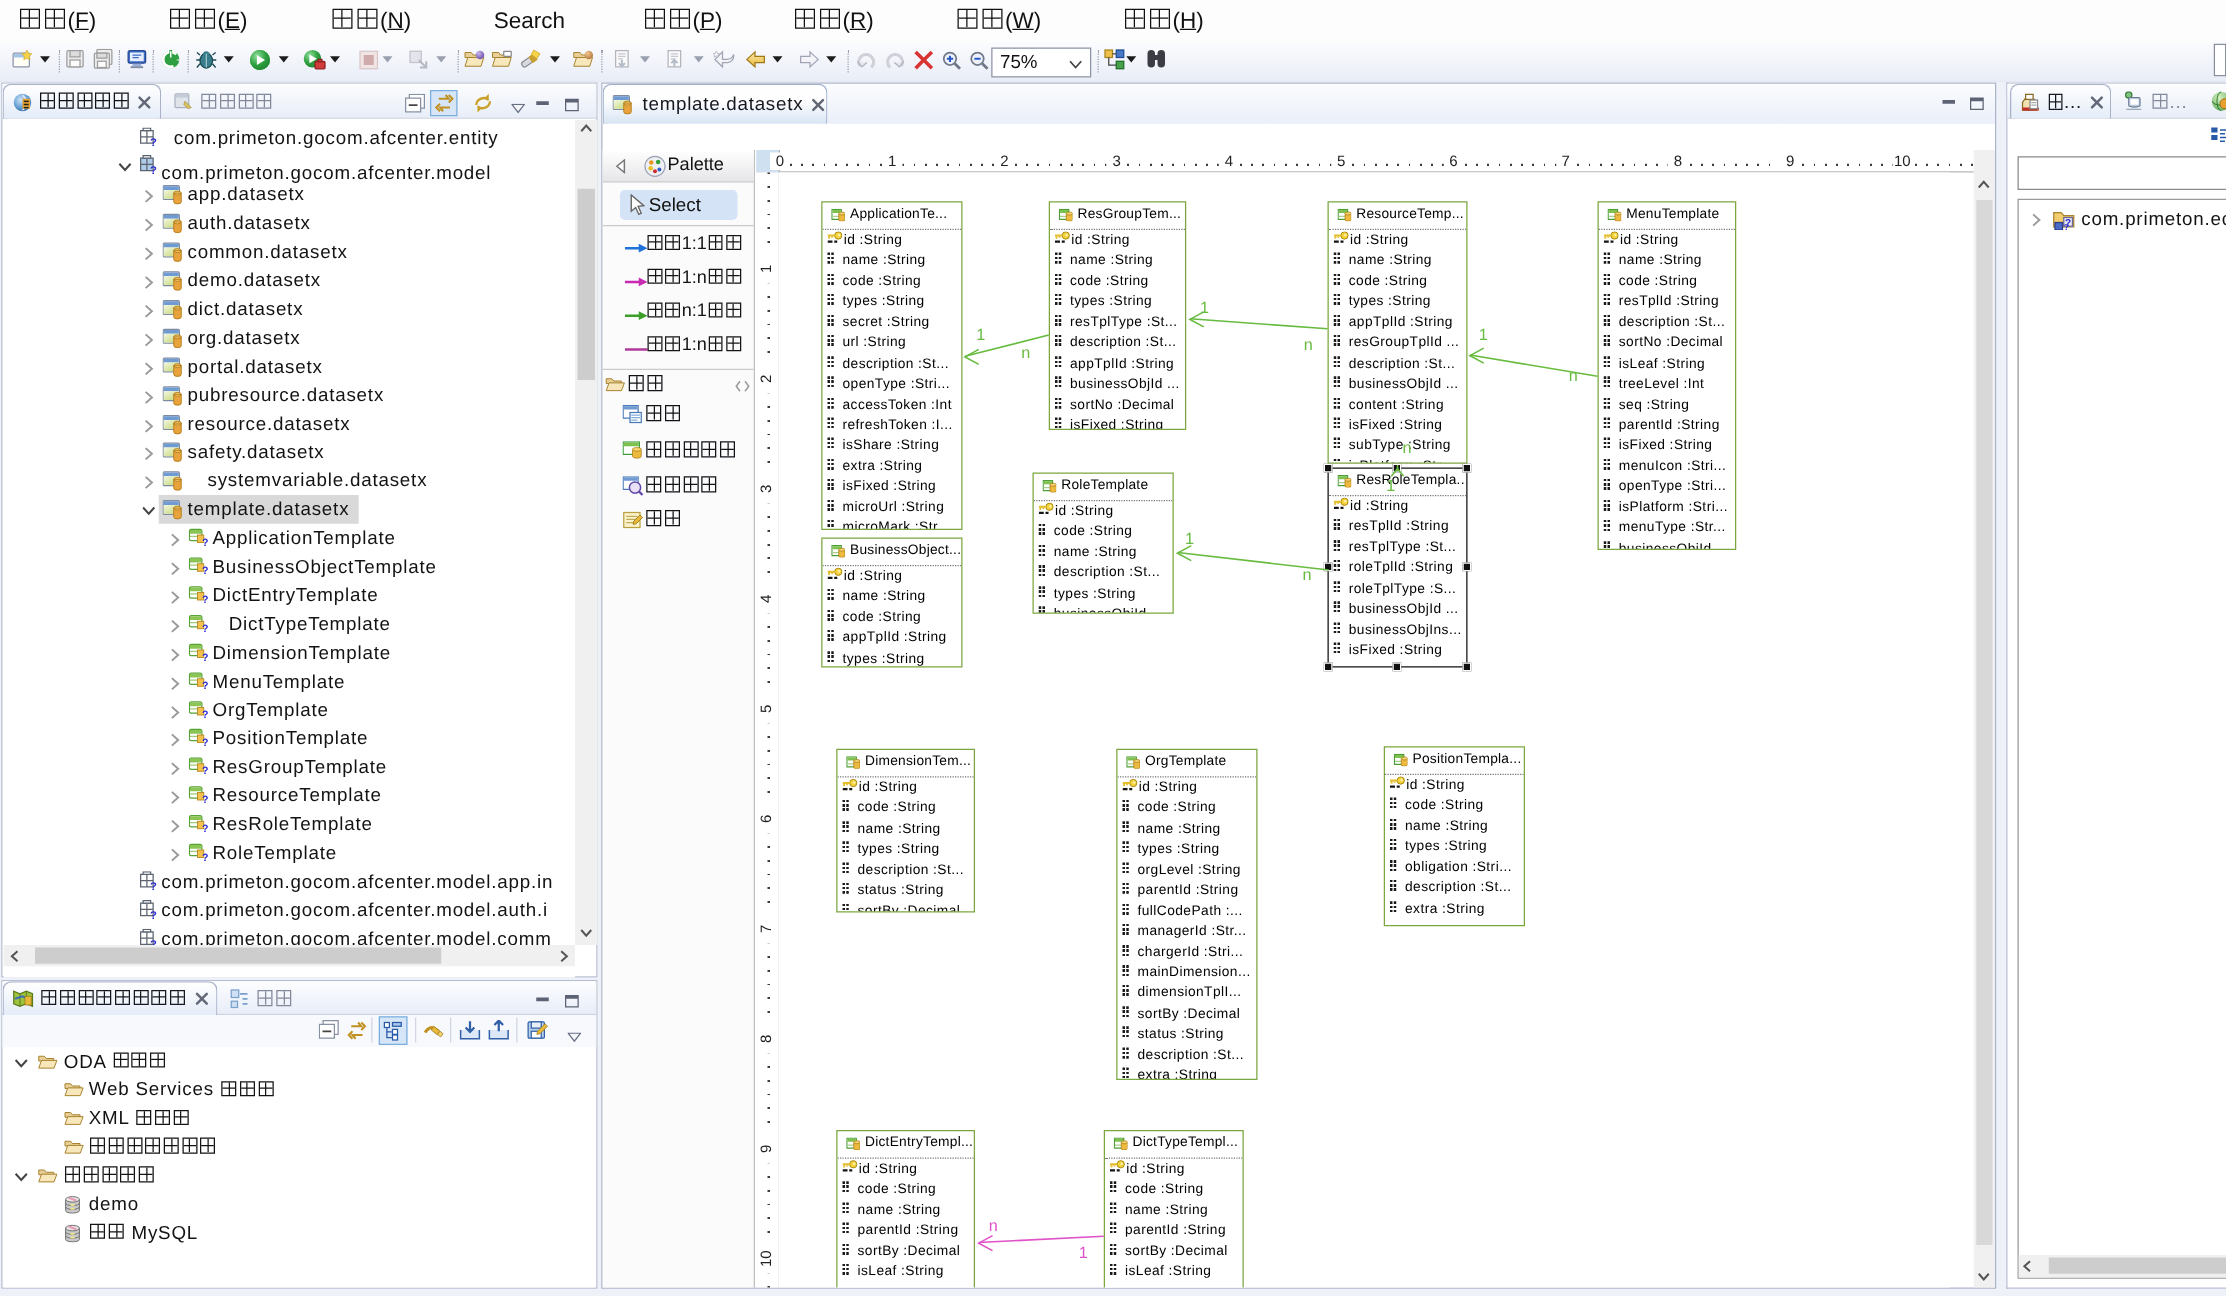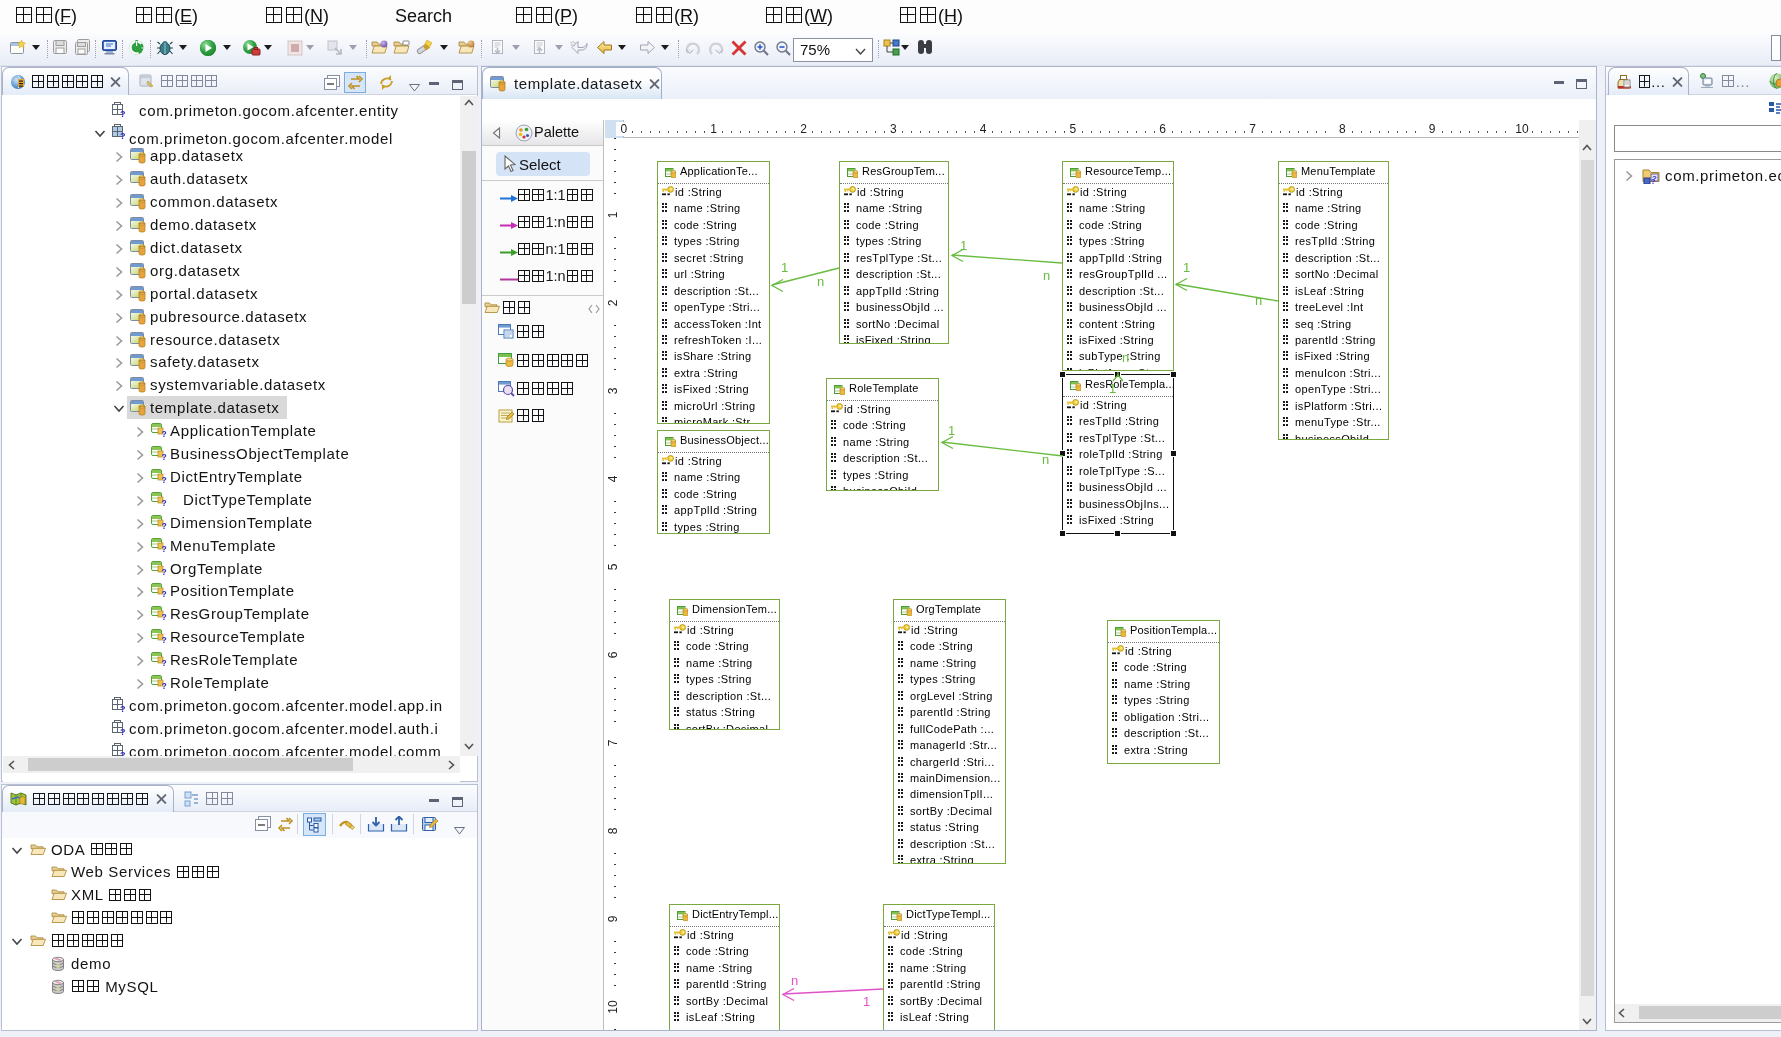--- a/index.html
+++ b/index.html
@@ -505,21 +505,21 @@
           <defs>
             <linearGradient id="gdx" x1="0" y1="0" x2="1" y2="1">
               <stop offset="0" stop-color="#f3f7e2"></stop>
               <stop offset="1" stop-color="#c3d66e"></stop>
             </linearGradient>
           </defs>
           <path d="M9 7.5 h6 v7 a3 1.6 0 0 1 -6 0 z" fill="#e8a33d"></path>
           <ellipse cx="12" cy="7.5" rx="3" ry="1.6" fill="#f6c96a" stroke="#b07818" stroke-width="0.7"></ellipse>
           <path d="M9 7.5 h6 v7 a3 1.6 0 0 1 -6 0 z" fill="none" stroke="#b07818" stroke-width="0.7"></path>
         </svg></span>
-      <div class="trow" style="left:147px;top:278.2999999999999px">systemvariable.datasetx</div>
+      <div class="trow" style="left:163px;top:278.2999999999999px">systemvariable.datasetx</div>
       <span class="ab" style="left:124px;top:300.1999999999999px;width:160px;height:23px;background:#d9d9d9"></span>
       <svg class="ab" style="left:110px;top:308.1999999999999px" width="12" height="9">
         <path d="M1.5 2 L6 7 L10.5 2" fill="none" stroke="#444" stroke-width="1.6"></path>
       </svg>
       <span class="ab" style="left:127px;top:303.1999999999999px"><svg width="17" height="17" viewBox="0 0 17 17">
           <rect x="0.5" y="1.5" width="13" height="11" rx="1" fill="#fff" stroke="#7e8ba0"></rect>
           <rect x="1" y="2" width="12" height="3" fill="#6f9bd2"></rect>
           <rect x="1" y="5" width="12" height="7" fill="url(#gdx)"></rect>
           <defs>
             <linearGradient id="gdx" x1="0" y1="0" x2="1" y2="1">
@@ -1204,21 +1204,21 @@
         <div class="er"><span class="ai"></span>fullCodePath :...</div>
         <div class="er"><span class="ai"></span>managerId :Str...</div>
         <div class="er"><span class="ai"></span>chargerId :Stri...</div>
         <div class="er"><span class="ai"></span>mainDimension...</div>
         <div class="er"><span class="ai"></span>dimensionTplI...</div>
         <div class="er"><span class="ai"></span>sortBy :Decimal</div>
         <div class="er"><span class="ai"></span>status :String</div>
         <div class="er"><span class="ai"></span>description :St...</div>
         <div class="er"><span class="ai"></span>extra :String</div>
       </div>
-      <div class="ent" style="left:484px;top:482px;width:113px;height:144px;">
+      <div class="ent" style="left:484px;top:459px;width:113px;height:144px;">
         <div class="ti"><svg width="11" height="10" viewBox="0 0 11 10">
             <rect x="0.5" y="0.5" width="7.5" height="8" fill="#fff" stroke="#4d9e36"></rect>
             <rect x="1" y="1" width="6.5" height="2.4" fill="#7ec14f"></rect>
             <line x1="1" y1="6" x2="7" y2="6" stroke="#a9cf8a"></line>
             <path d="M6 3.8 h5 v5 a2.5 1.2 0 0 1 -5 0 z" fill="#eeb93f" stroke="#a97c15" stroke-width="0.6"></path>
             <ellipse cx="8.5" cy="3.8" rx="2.5" ry="1.2" fill="#f7d470" stroke="#a97c15" stroke-width="0.6"></ellipse>
           </svg><b>PositionTempla...</b></div>
         <div class="er"><span class="ki"><svg width="12" height="10" viewBox="0 0 12 10">
               <circle cx="8.6" cy="3.4" r="2.9" fill="#f5d33c" stroke="#a88a10" stroke-width="0.8"></circle>
               <circle cx="9.3" cy="2.9" r="1" fill="#fdf0b0"></circle>

